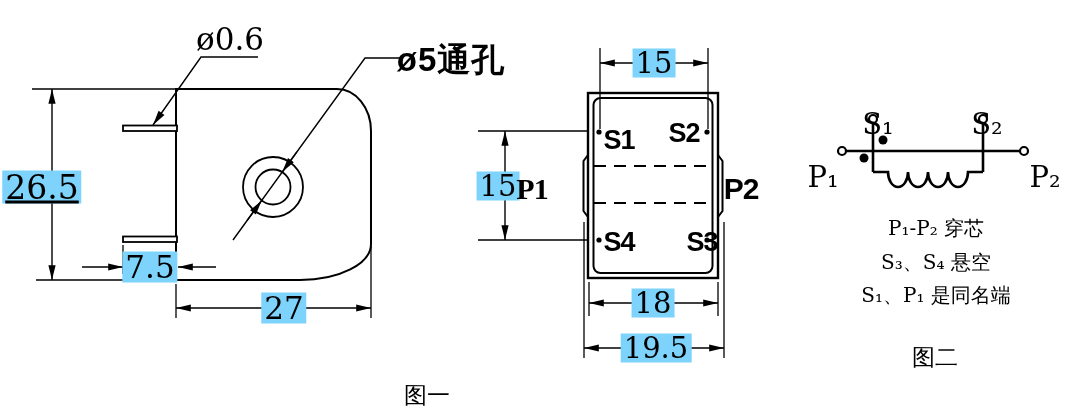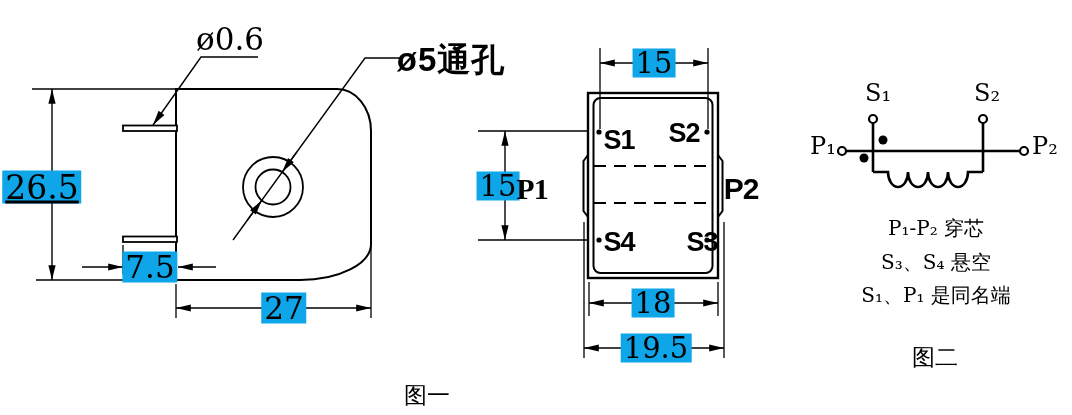--- a/index.html
+++ b/index.html
@@ -2,28 +2,28 @@
 <html><head>
 <meta charset="utf-8">
 <style>
   html,body{margin:0;padding:0;background:#ffffff;}
   .canvas{position:relative;width:1072px;height:415px;background:#fff;overflow:hidden;
           font-family:"DejaVu Serif", serif;color:#000;border-radius:8px;}
   .canvas svg{position:absolute;left:0;top:0;}
   .lbl{position:absolute;transform:translate(-50%,-50%);white-space:nowrap;line-height:1;}
   .serif{font-family:"DejaVu Serif", serif;}
   .sansb{font-family:"Liberation Sans", sans-serif;font-weight:bold;}
-  .wbg{background:#0ea5e9;padding:0 3px;}
+  .wbg{background:#7dd3fc;padding:0 3px;}
   .dim-big{font-size:31px;}
   .dim-265{font-size:33px;}
   .dim-mid{font-size:29px;}
   .hole-lbl{font-size:33px;letter-spacing:1px;}
   .pinlbl-s{font-size:27px;letter-spacing:-1px;}
   .pinlbl-p{font-size:30px;letter-spacing:-1px;}
-  .schem-t{font-size:24px;}
+  .schem-t{font-size:29px;margin-top:31px;}
   .note{font-size:20px;}
   .caption{font-size:23px;}
 </style>
 </head>
 <body>
 
 <div class="canvas">
 
   <svg width="1072" height="415" viewBox="0 0 1072 415">
     <defs>

